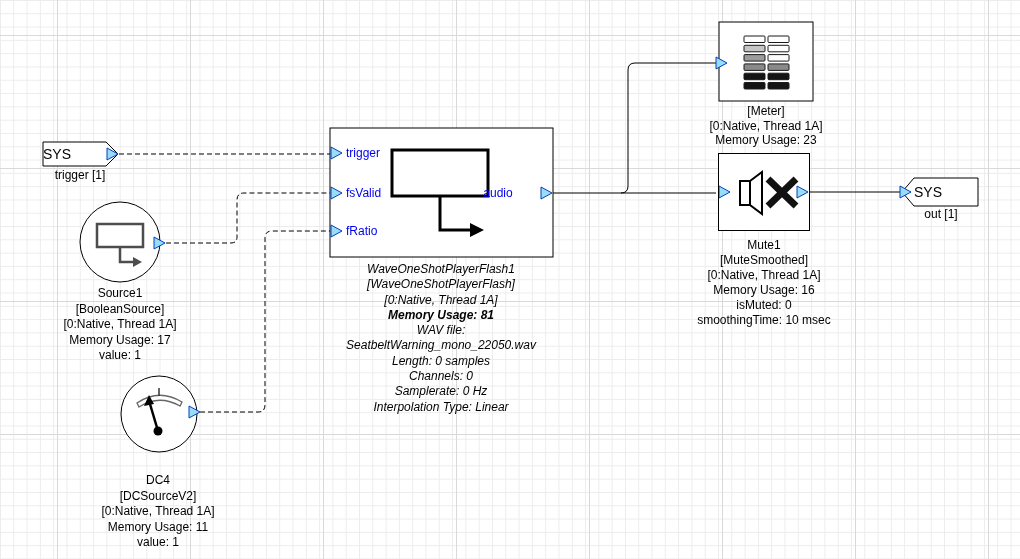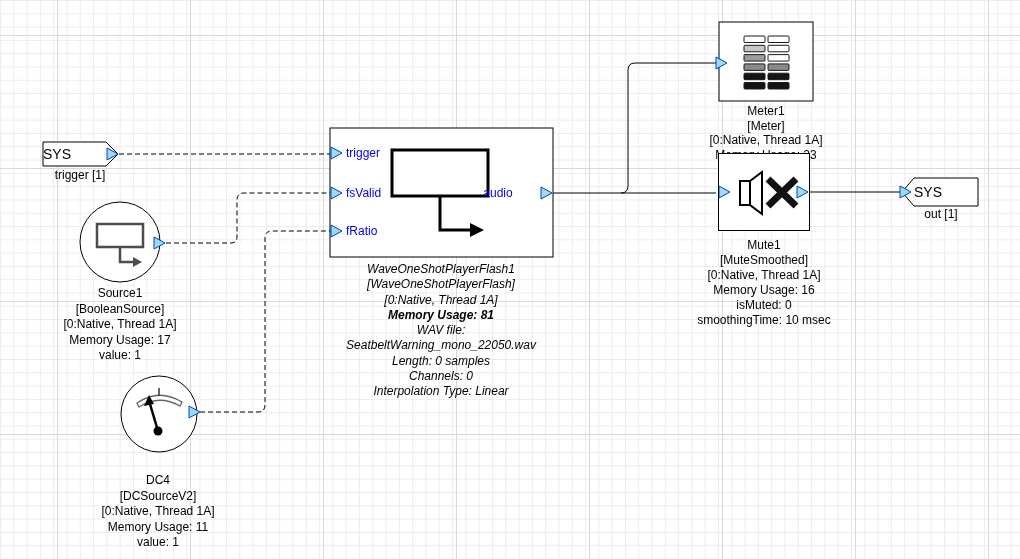--- a/index.html
+++ b/index.html
@@ -125,25 +125,25 @@
 
   <div class="labels lh153" style="left:291px;top:262px;width:300px;font-style:italic;">
     <div>WaveOneShotPlayerFlash1</div>
     <div>[WaveOneShotPlayerFlash]</div>
     <div>[0:Native, Thread 1A]</div>
     <div class="b">Memory Usage: 81</div>
     <div>WAV file:</div>
     <div>SeatbeltWarning_mono_22050.wav</div>
     <div>Length: 0 samples</div>
     <div>Channels: 0</div>
+    <div>Samplerate: 0 Hz</div>
     <div>Interpolation Type: Linear</div>
   </div>
 
   <div class="labels lh147" style="left:616px;top:104px;width:300px;">
-    <div>Meter1</div>
     <div>[Meter]</div>
     <div>[0:Native, Thread 1A]</div>
     <div>Memory Usage: 23</div>
   </div>
 
   <div class="mute-block">
     <svg width="90" height="76" viewBox="0 0 90 76">
       <rect x="21" y="27" width="10" height="24" fill="#fff" stroke="#000" stroke-width="2"></rect>
       <polygon points="31,27 43,18 43,60 31,51" fill="#fff" stroke="#000" stroke-width="2"></polygon>
       <path d="M49 25 L77 52 M77 25 L49 52" stroke="#111" stroke-width="7" fill="none"></path>

